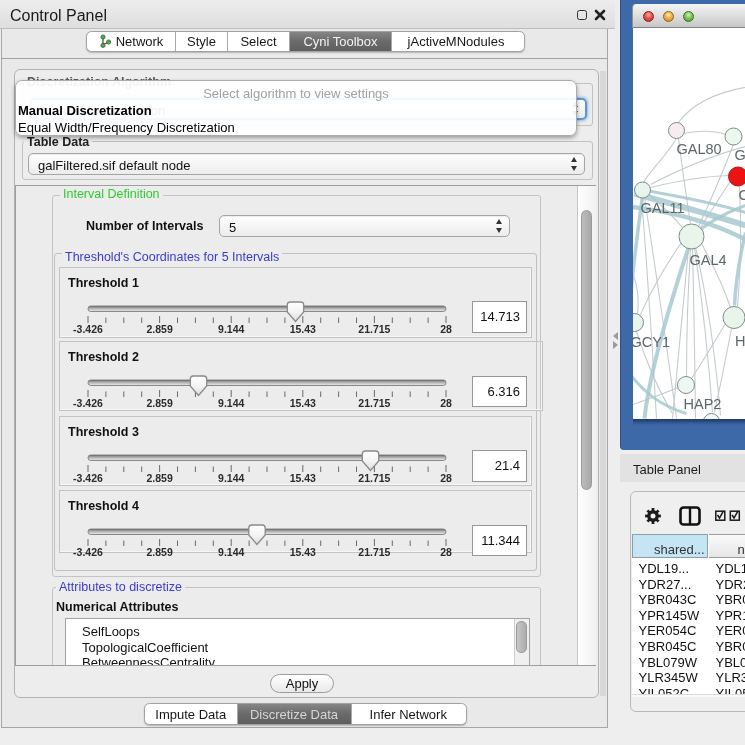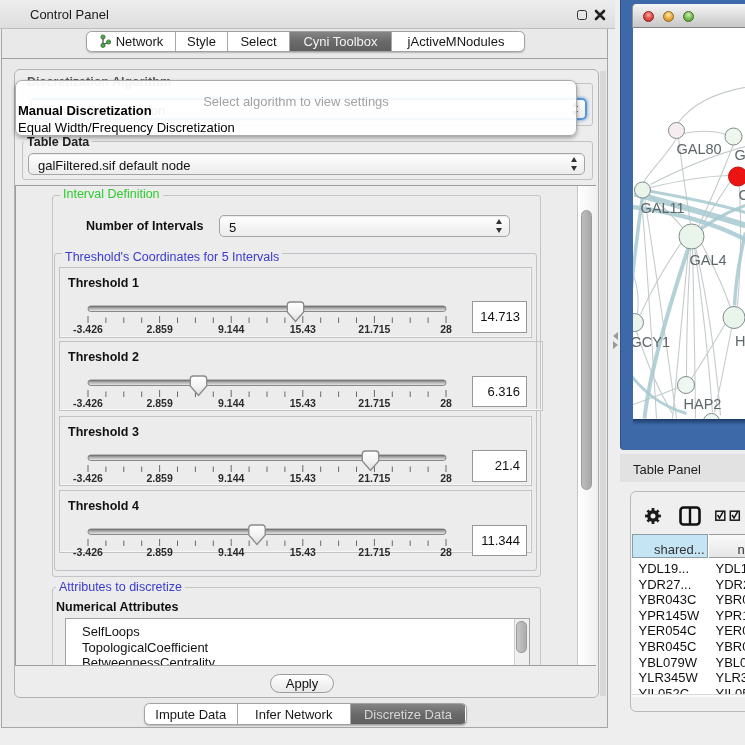--- a/index.html
+++ b/index.html
@@ -16,21 +16,21 @@
 .tabbar .seg:last-child{border-right:none;}
 .tabbar .sel{background:linear-gradient(#858585,#6a6a6a 50%,#5f5f5f);color:#f2f2f2;}
 .vbox{position:absolute;background:#fff;border:1px solid #979797;font-size:13px;color:#111;text-align:right;padding-right:6px;}
 .thpanel{position:absolute;border:1px solid #c3c3c3;box-shadow:inset -1px -1px 0 #f7f7f7;}
 .thlabel{position:absolute;left:8px;top:8px;font-size:12.5px;font-weight:bold;color:#111;}
 </style></head><body>
 
 <div class="abs" style="left:1px;top:29px;width:607px;height:699px;background:#e9e9e9;border:1px solid #a6a6a6;border-top:none;"></div>
 
 <div class="abs" style="left:0;top:0;width:615px;height:29px;background:linear-gradient(#ededed,#dedede);border-bottom:1px solid #bdbdbd;">
- <div class="abs" style="left:10px;top:7px;font-size:13px;color:#1a1a1a;margin-left:20px;">Control Panel</div>
+ <div class="abs" style="left:10px;top:7px;font-size:16px;color:#1a1a1a;">Control Panel</div>
  <div class="abs" style="left:577px;top:10px;width:10px;height:10px;border:1.6px solid #2e2e2e;border-radius:2.5px;"></div>
  <svg class="abs" style="left:594px;top:9px;" width="12" height="12" viewBox="0 0 12 12">
       <path d="M2 2 L10 10 M10 2 L2 10" stroke="#222" stroke-width="2.6" stroke-linecap="round"></path>
     </svg>
 </div>
 
 <div class="tabbar" style="left:86px;top:31px;width:439px;height:21px;">
  <div class="seg" style="width:89px;"><svg width="13" height="15" viewBox="0 0 13 15" style="margin-right:4px;">
         <path d="M4 3.5 L4 11 M4 10.5 L9 8.5" stroke="#444" stroke-width="1.2" fill="none"></path>
         <circle cx="4" cy="3" r="2.1" fill="#53a553" stroke="#2e6b2e" stroke-width="0.8"></circle>
@@ -157,26 +157,26 @@
 </div>
 </div>
   </div>
 
 <div class="abs" style="left:577px;top:186px;width:19px;height:479px;background:linear-gradient(to right,#ffffff,#f1f1f1);border-left:1px solid #c6c6c6;"></div>
 <div class="abs" style="left:581px;top:210px;width:11px;height:280px;background:linear-gradient(to right,#bcbcbc,#a7a7a7);border-radius:5.5px;border:1px solid #9b9b9b;"></div>
 
 <div class="abs" style="left:270px;top:674px;width:64px;height:19px;background:linear-gradient(#ffffff,#e9e9e9);border:1px solid #9c9c9c;border-radius:9.5px;font-size:13px;color:#111;text-align:center;line-height:17px;">Apply</div>
 <div class="tabbar" style="left:144px;top:703px;width:323px;height:22px;">
  <div class="seg" style="width:92.5px;">Impute Data</div>
+ <div class="seg sel" style="width:114px;color:#d6d6d6;">Discretize Data</div>
  <div class="seg" style="width:113.5px;">Infer Network</div>
- <div class="seg sel" style="width:114px;color:#d6d6d6;">Discretize Data</div>
 </div>
 
 <div class="abs" style="left:15px;top:80px;width:562px;height:56px;background:rgba(255,255,255,0.93);border:1px solid #ababab;border-radius:7px;box-shadow:0 2px 4px rgba(0,0,0,0.35);">
- <div class="abs" style="left:0;top:5px;width:100%;text-align:center;font-size:13px;color:#a2a2a2;margin-top:8px;">Select algorithm to view settings</div>
+ <div class="abs" style="left:0;top:5px;width:100%;text-align:center;font-size:13px;color:#a2a2a2;">Select algorithm to view settings</div>
  <div class="abs" style="left:2px;top:22px;font-size:13px;font-weight:bold;color:#000;">Manual Discretization</div>
  <div class="abs" style="left:2px;top:38.5px;font-size:13px;color:#000;">Equal Width/Frequency Discretization</div>
 </div>
 
 <svg class="abs" style="left:611px;top:331px;" width="9" height="18" viewBox="0 0 9 18">
  <path d="M7 1 L2 5 L7 9 Z" fill="#9a9a9a"></path>
     <path d="M2 10 L7 14 L2 18 Z" fill="#9a9a9a"></path>
 </svg>
 
 <div class="abs" style="left:620px;top:0;width:125px;height:450px;background:#3e69a8;border-left:1px solid #2f5286;border-radius:0 0 0 4px;"></div>

